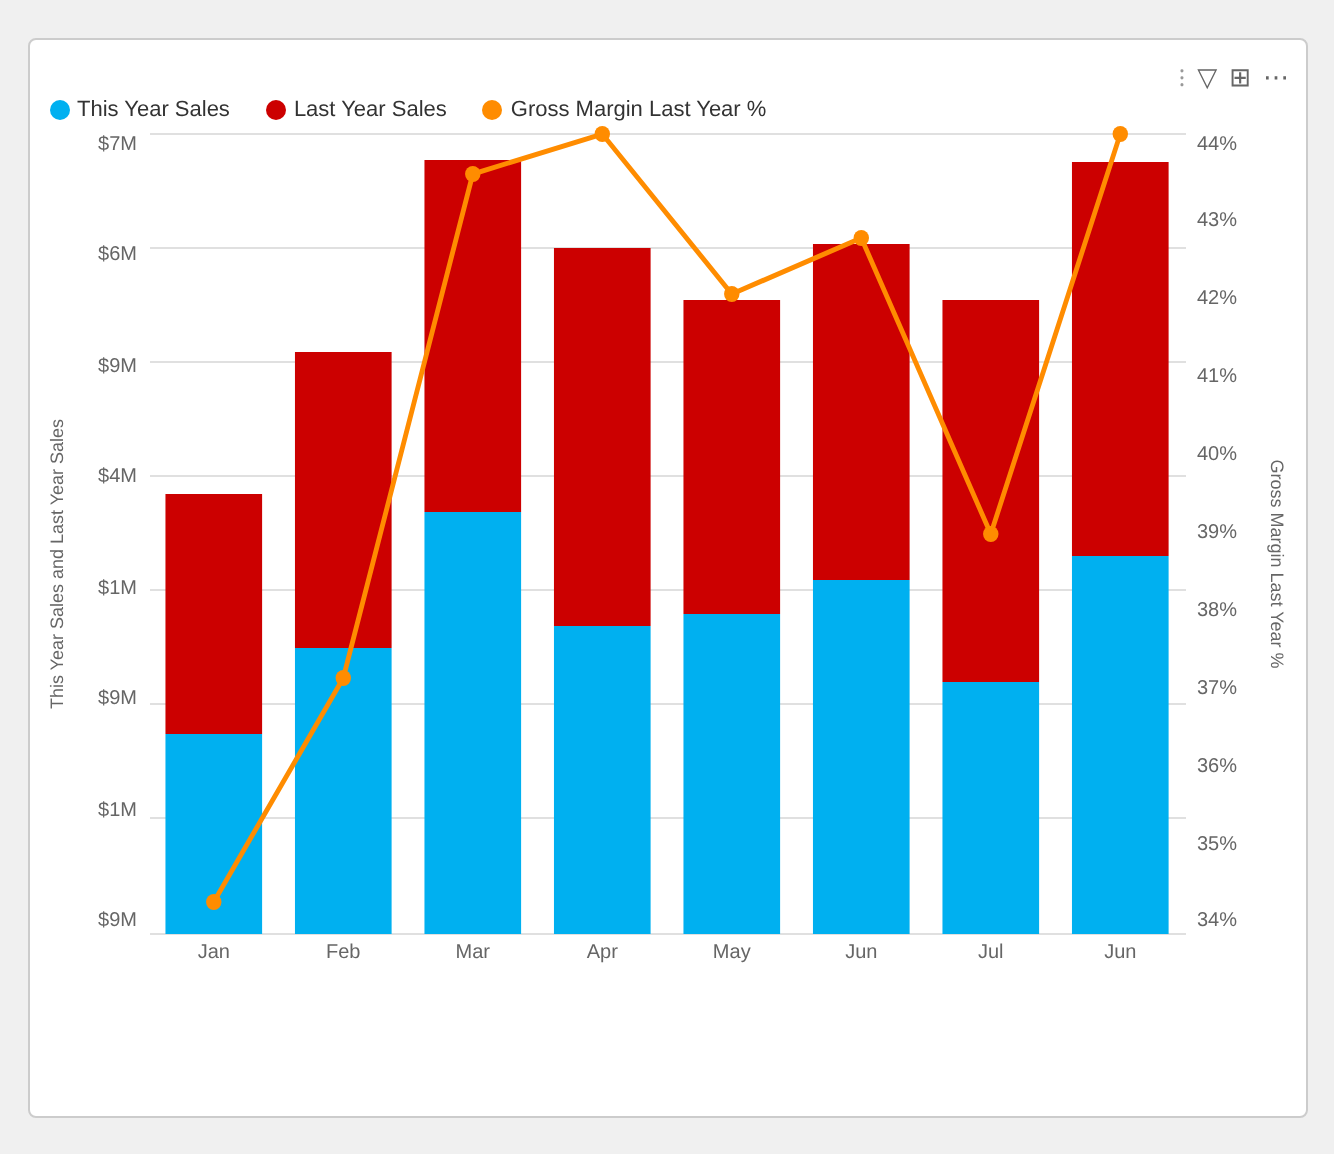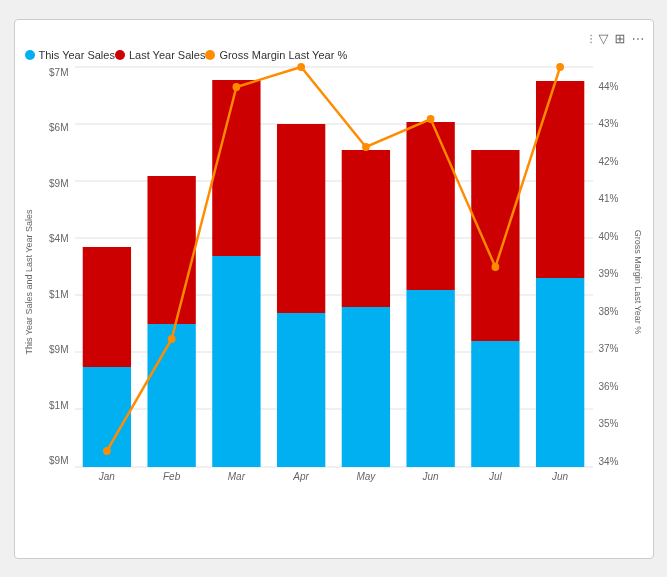--- a/index.html
+++ b/index.html
@@ -34,21 +34,21 @@
       cursor: pointer;
     }
     .chart-title {
       font-size: 11px;
       color: #333;
       margin-bottom: 4px;
       margin-left: 2px;
     }
     .legend {
       display: flex;
-      gap: 0;
+      gap: 18px;
       align-items: center;
       margin-bottom: 6px;
       margin-left: 2px;
     }
     .legend-item {
       display: flex;
       align-items: center;
       gap: 4px;
       font-size: 11px;
       color: #333;
@@ -86,42 +86,40 @@
       position: absolute;
       top: 0;
       right: 0;
       width: 50px;
       bottom: 30px;
       display: flex;
       flex-direction: column;
       justify-content: space-between;
       align-items: flex-start;
       padding-left: 4px;
-      margin-top: 14px;
     }
     .axis-label {
       font-size: 10px;
       color: #666;
     }
     .x-axis {
       position: absolute;
       bottom: 0;
       left: 52px;
       right: 52px;
       height: 30px;
       display: flex;
       align-items: flex-start;
       padding-top: 4px;
     }
     .x-label {
       flex: 1;
       text-align: center;
       font-size: 10px;
       color: #666;
-      font-style: italic;
     }
     svg.bars-svg {
       position: absolute;
       top: 0; left: 0; right: 0; bottom: 0;
       width: 100%;
       height: 100%;
       overflow: visible;
     }
     .grid-line {
       stroke: #e0e0e0;

